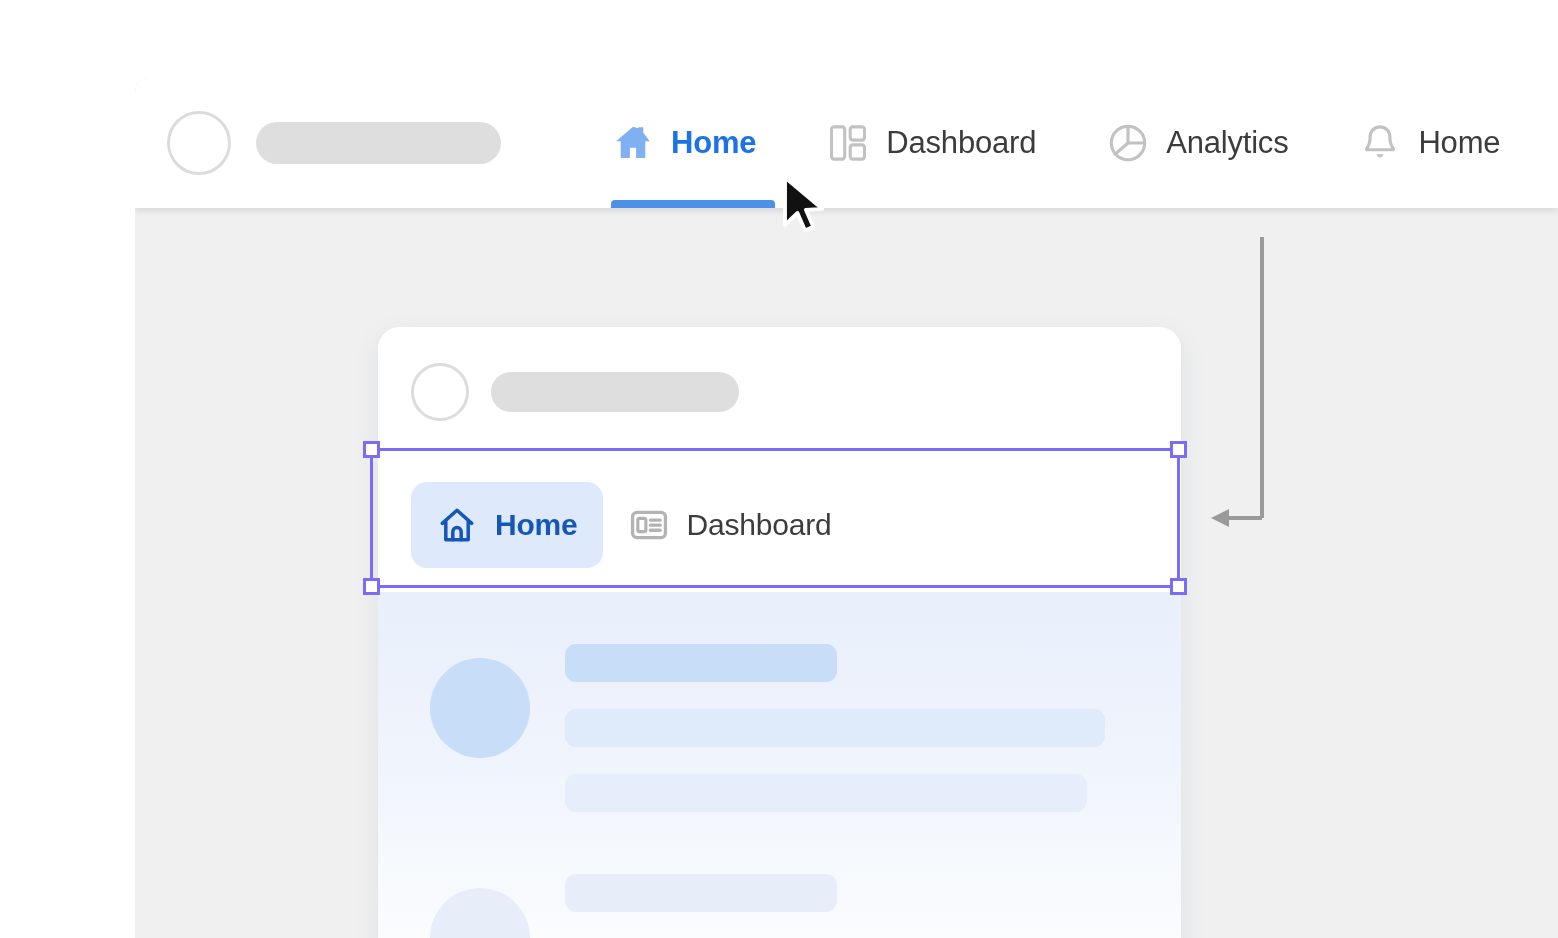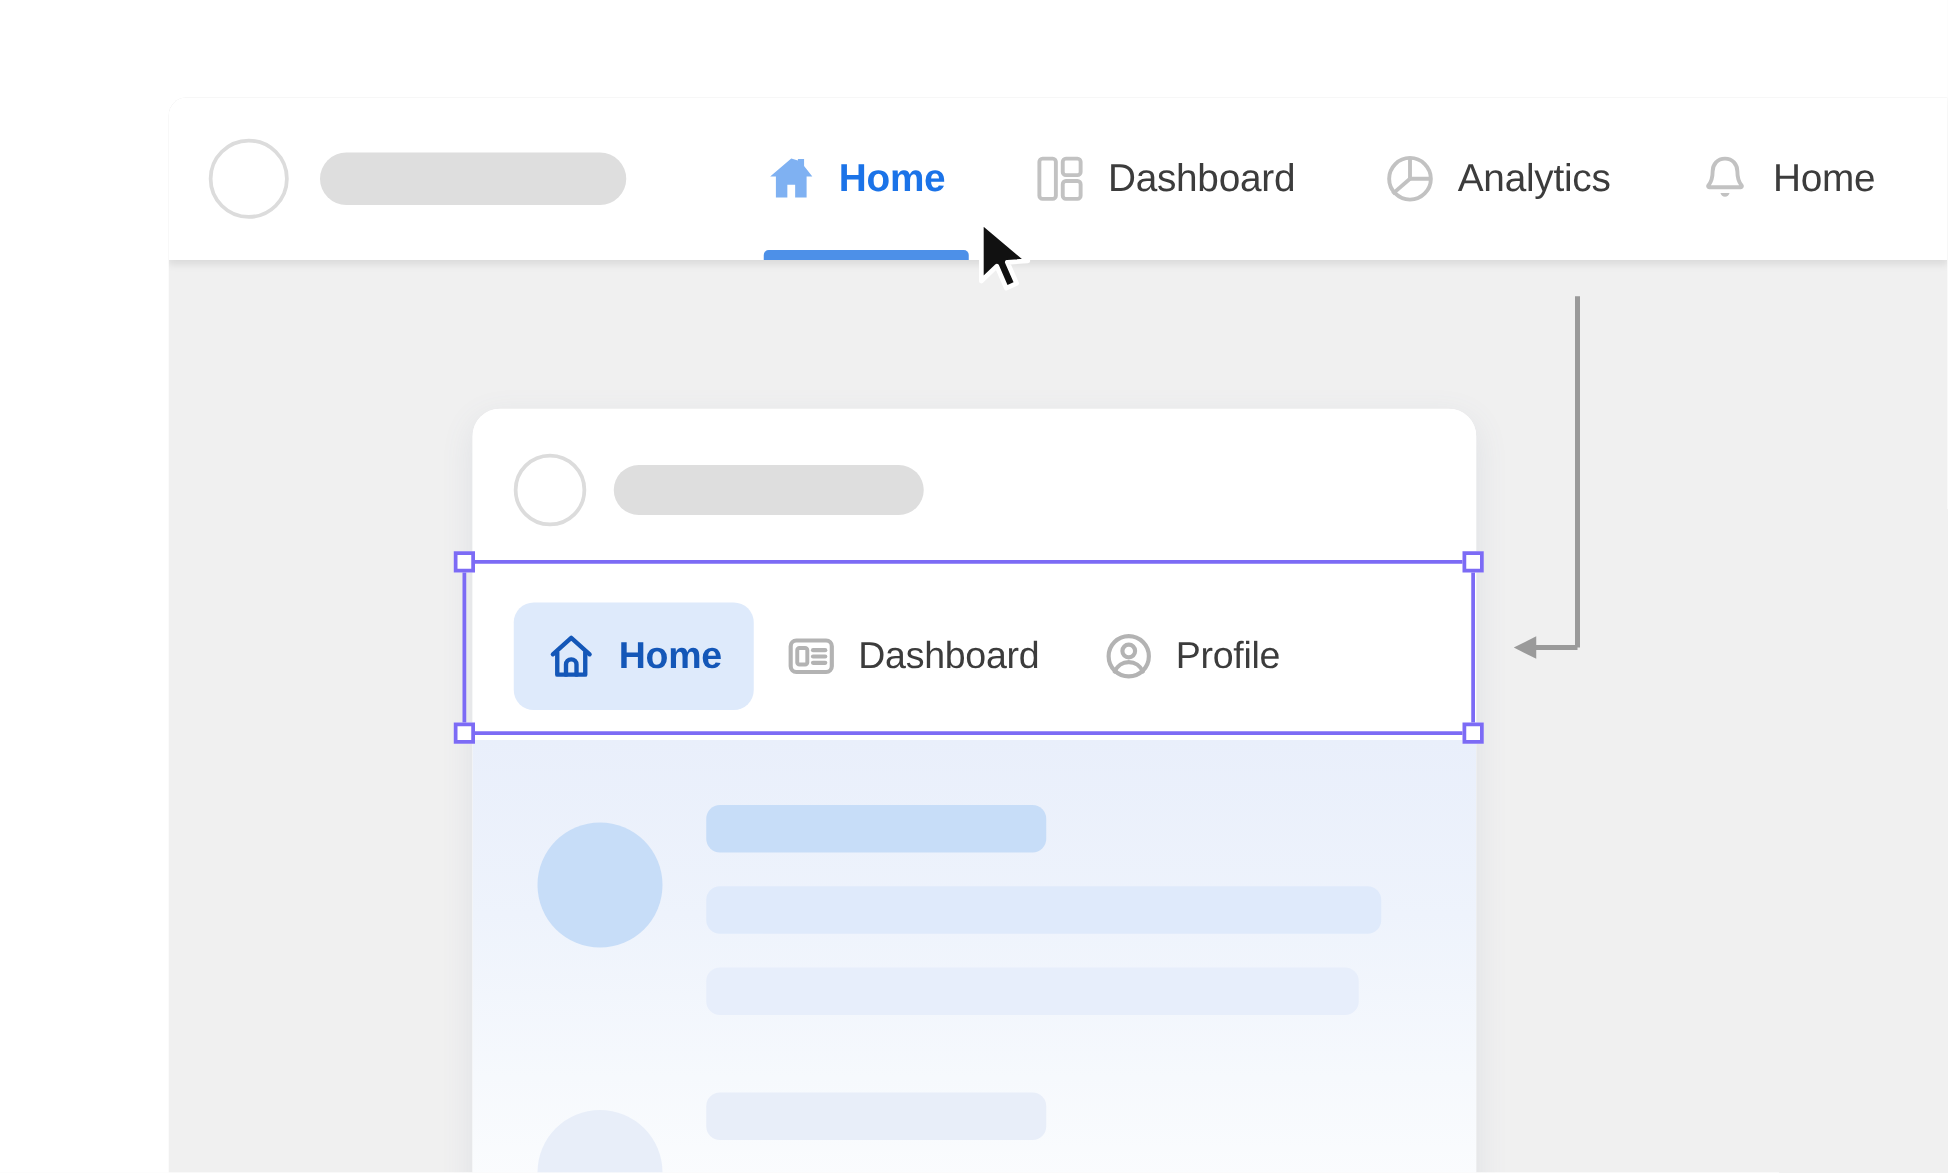--- a/index.html
+++ b/index.html
@@ -325,30 +325,20 @@
               <rect x="2.6" y="4.8" width="18.8" height="14.4" rx="2.6" fill="none" stroke="#b3b3b3" stroke-width="1.9"></rect>
               <rect x="5.6" y="8.2" width="4.6" height="7.6" rx="1" fill="none" stroke="#b3b3b3" stroke-width="1.8"></rect>
               <line x1="12.8" y1="9.2" x2="18.4" y2="9.2" stroke="#b3b3b3" stroke-width="1.9" stroke-linecap="round"></line>
               <line x1="12.8" y1="12.1" x2="18.4" y2="12.1" stroke="#b3b3b3" stroke-width="1.9" stroke-linecap="round"></line>
               <line x1="12.8" y1="15.0" x2="18.4" y2="15.0" stroke="#b3b3b3" stroke-width="1.9" stroke-linecap="round"></line>
             </svg>
           </span>
           <span class="pc-label">Dashboard</span>
         </div>
 
-        <div class="pc-nav-item">
-          <span>
-            <svg class="icon-32" viewBox="0 0 24 24" aria-hidden="true">
-              <circle cx="12" cy="12" r="9.2" fill="none" stroke="#b3b3b3" stroke-width="1.9"></circle>
-              <circle cx="12" cy="9.6" r="2.9" fill="none" stroke="#b3b3b3" stroke-width="1.9"></circle>
-              <path d="M5.6 19.0a6.9 6.9 0 0 1 12.8 0" fill="none" stroke="#b3b3b3" stroke-width="1.9" stroke-linecap="round"></path>
-            </svg>
-          </span>
-          <span class="pc-label">Profile</span>
-        </div>
 
       </div>
 
       <div class="pc-body">
         <div class="skeleton-row">
           <div class="sk-avatar"></div>
           <div class="sk-lines">
             <div class="sk-line l1"></div>
             <div class="sk-line l2"></div>
             <div class="sk-line l3"></div>

